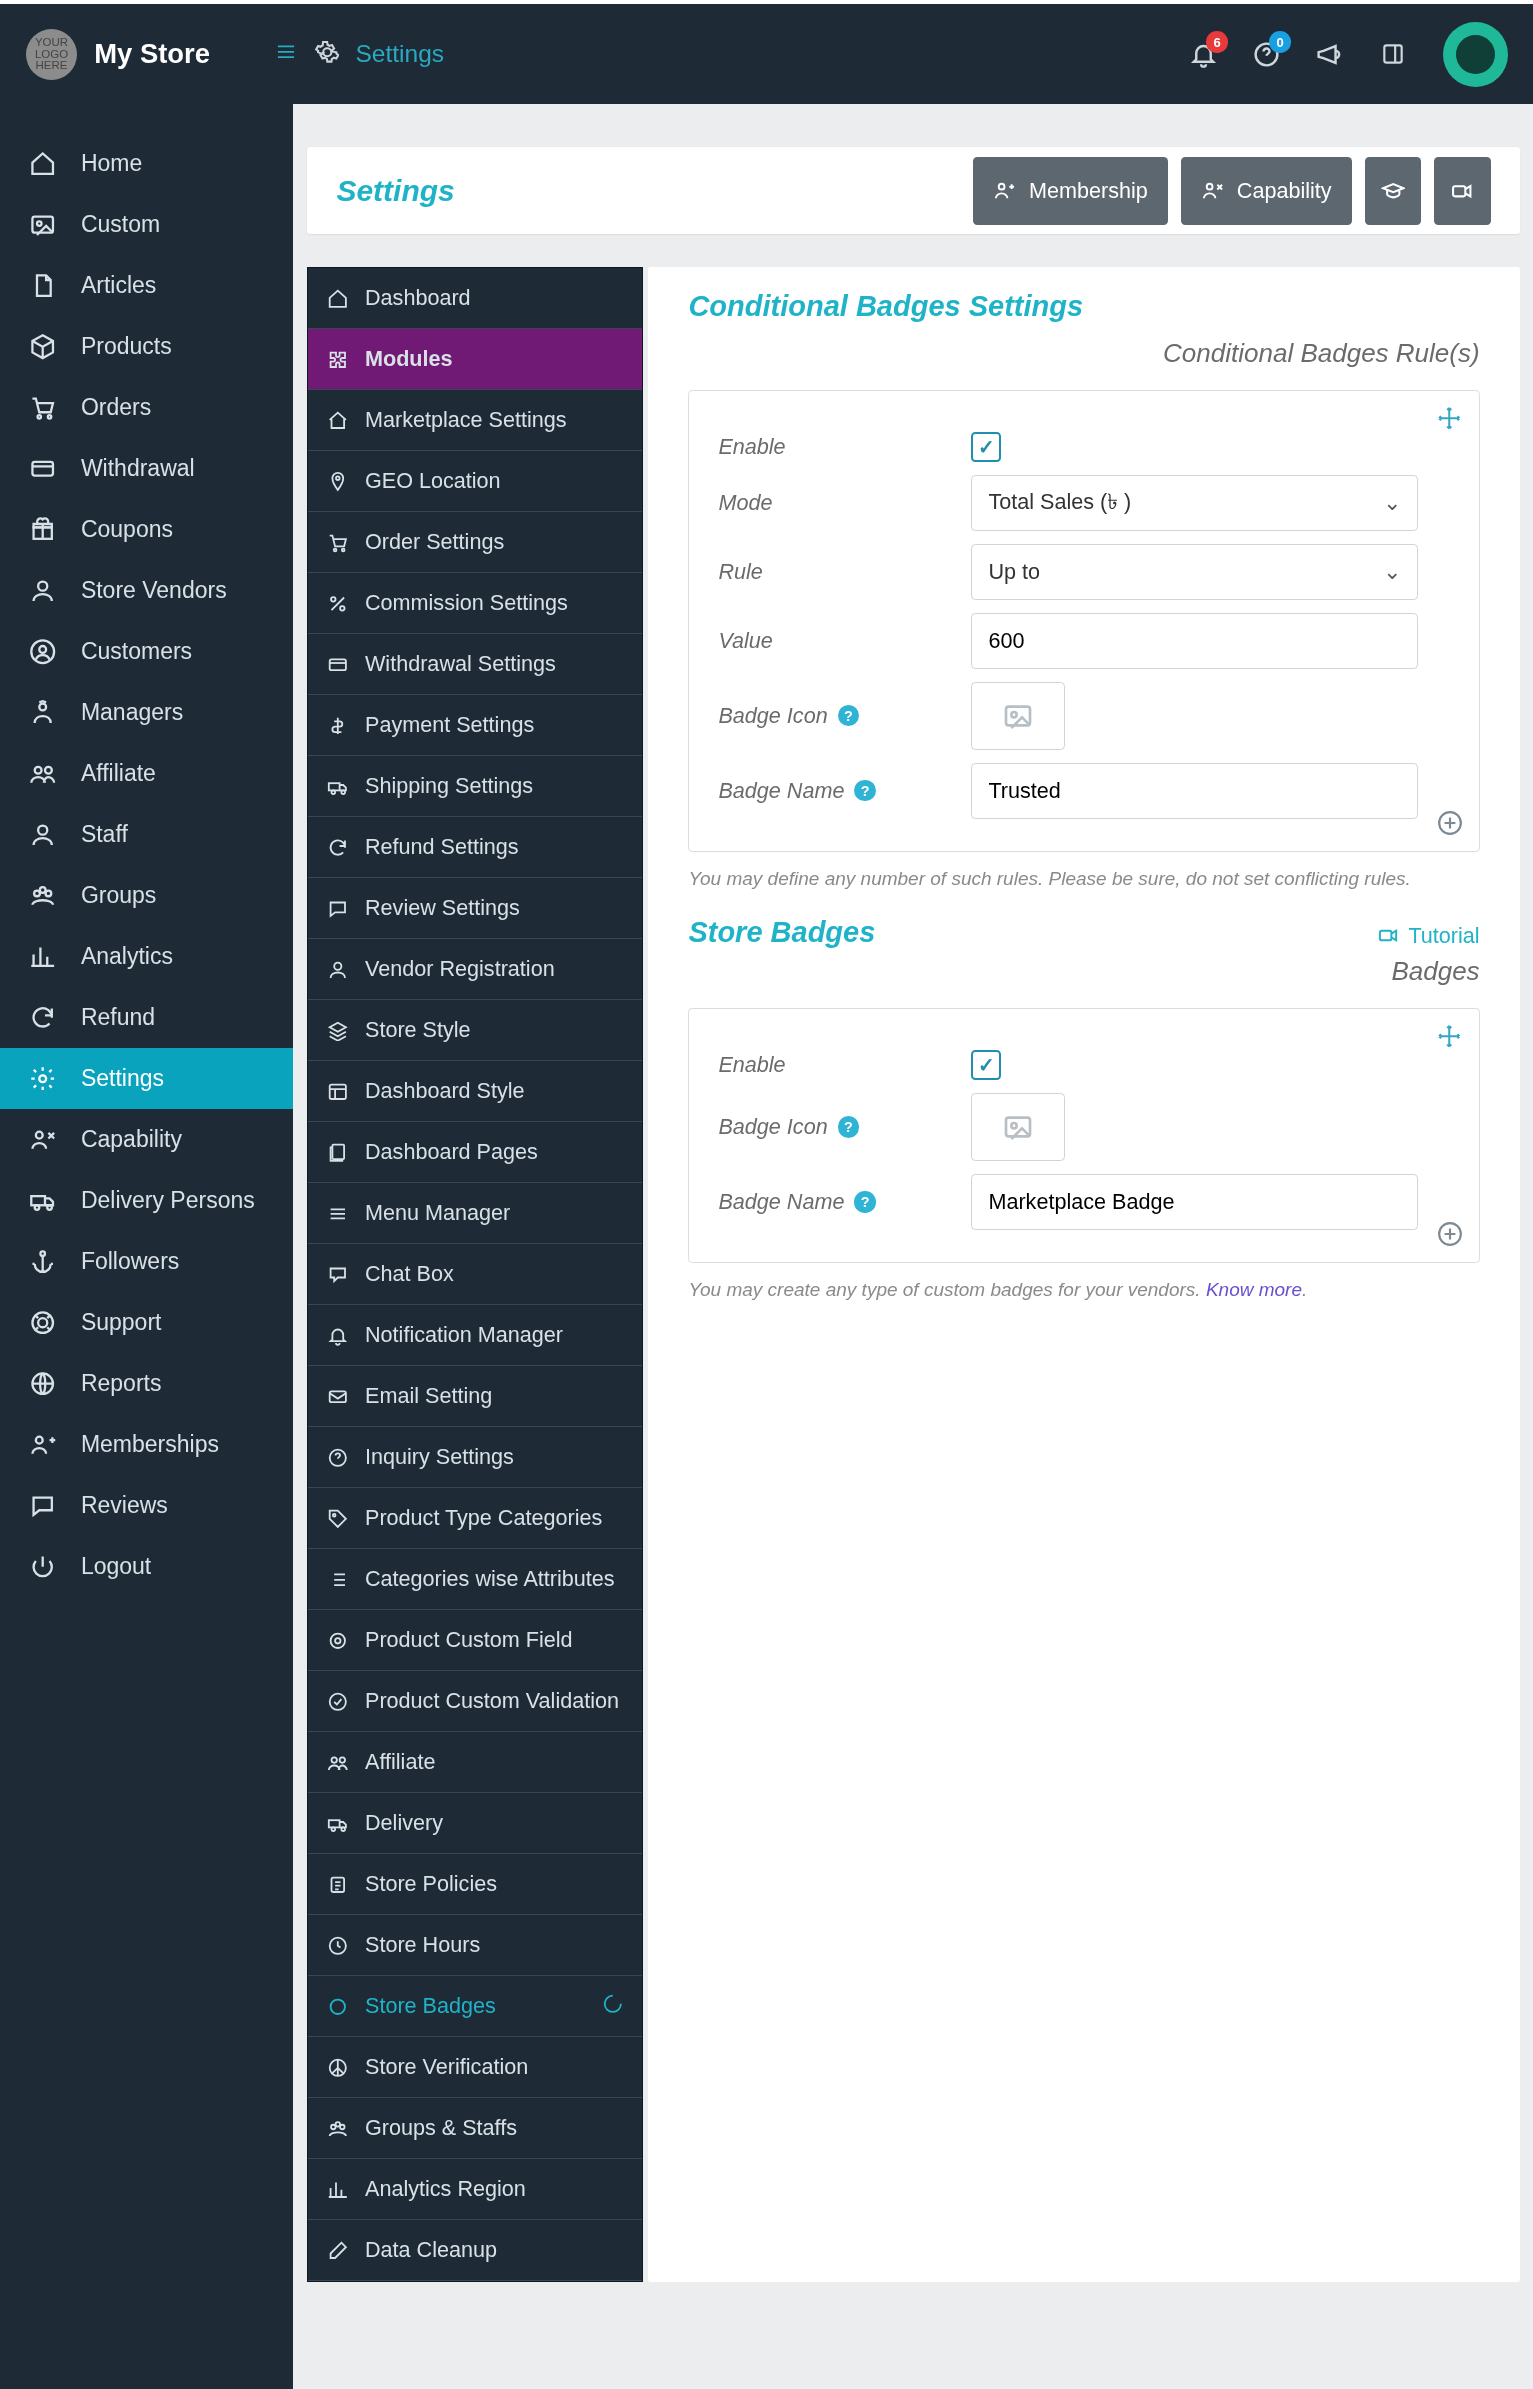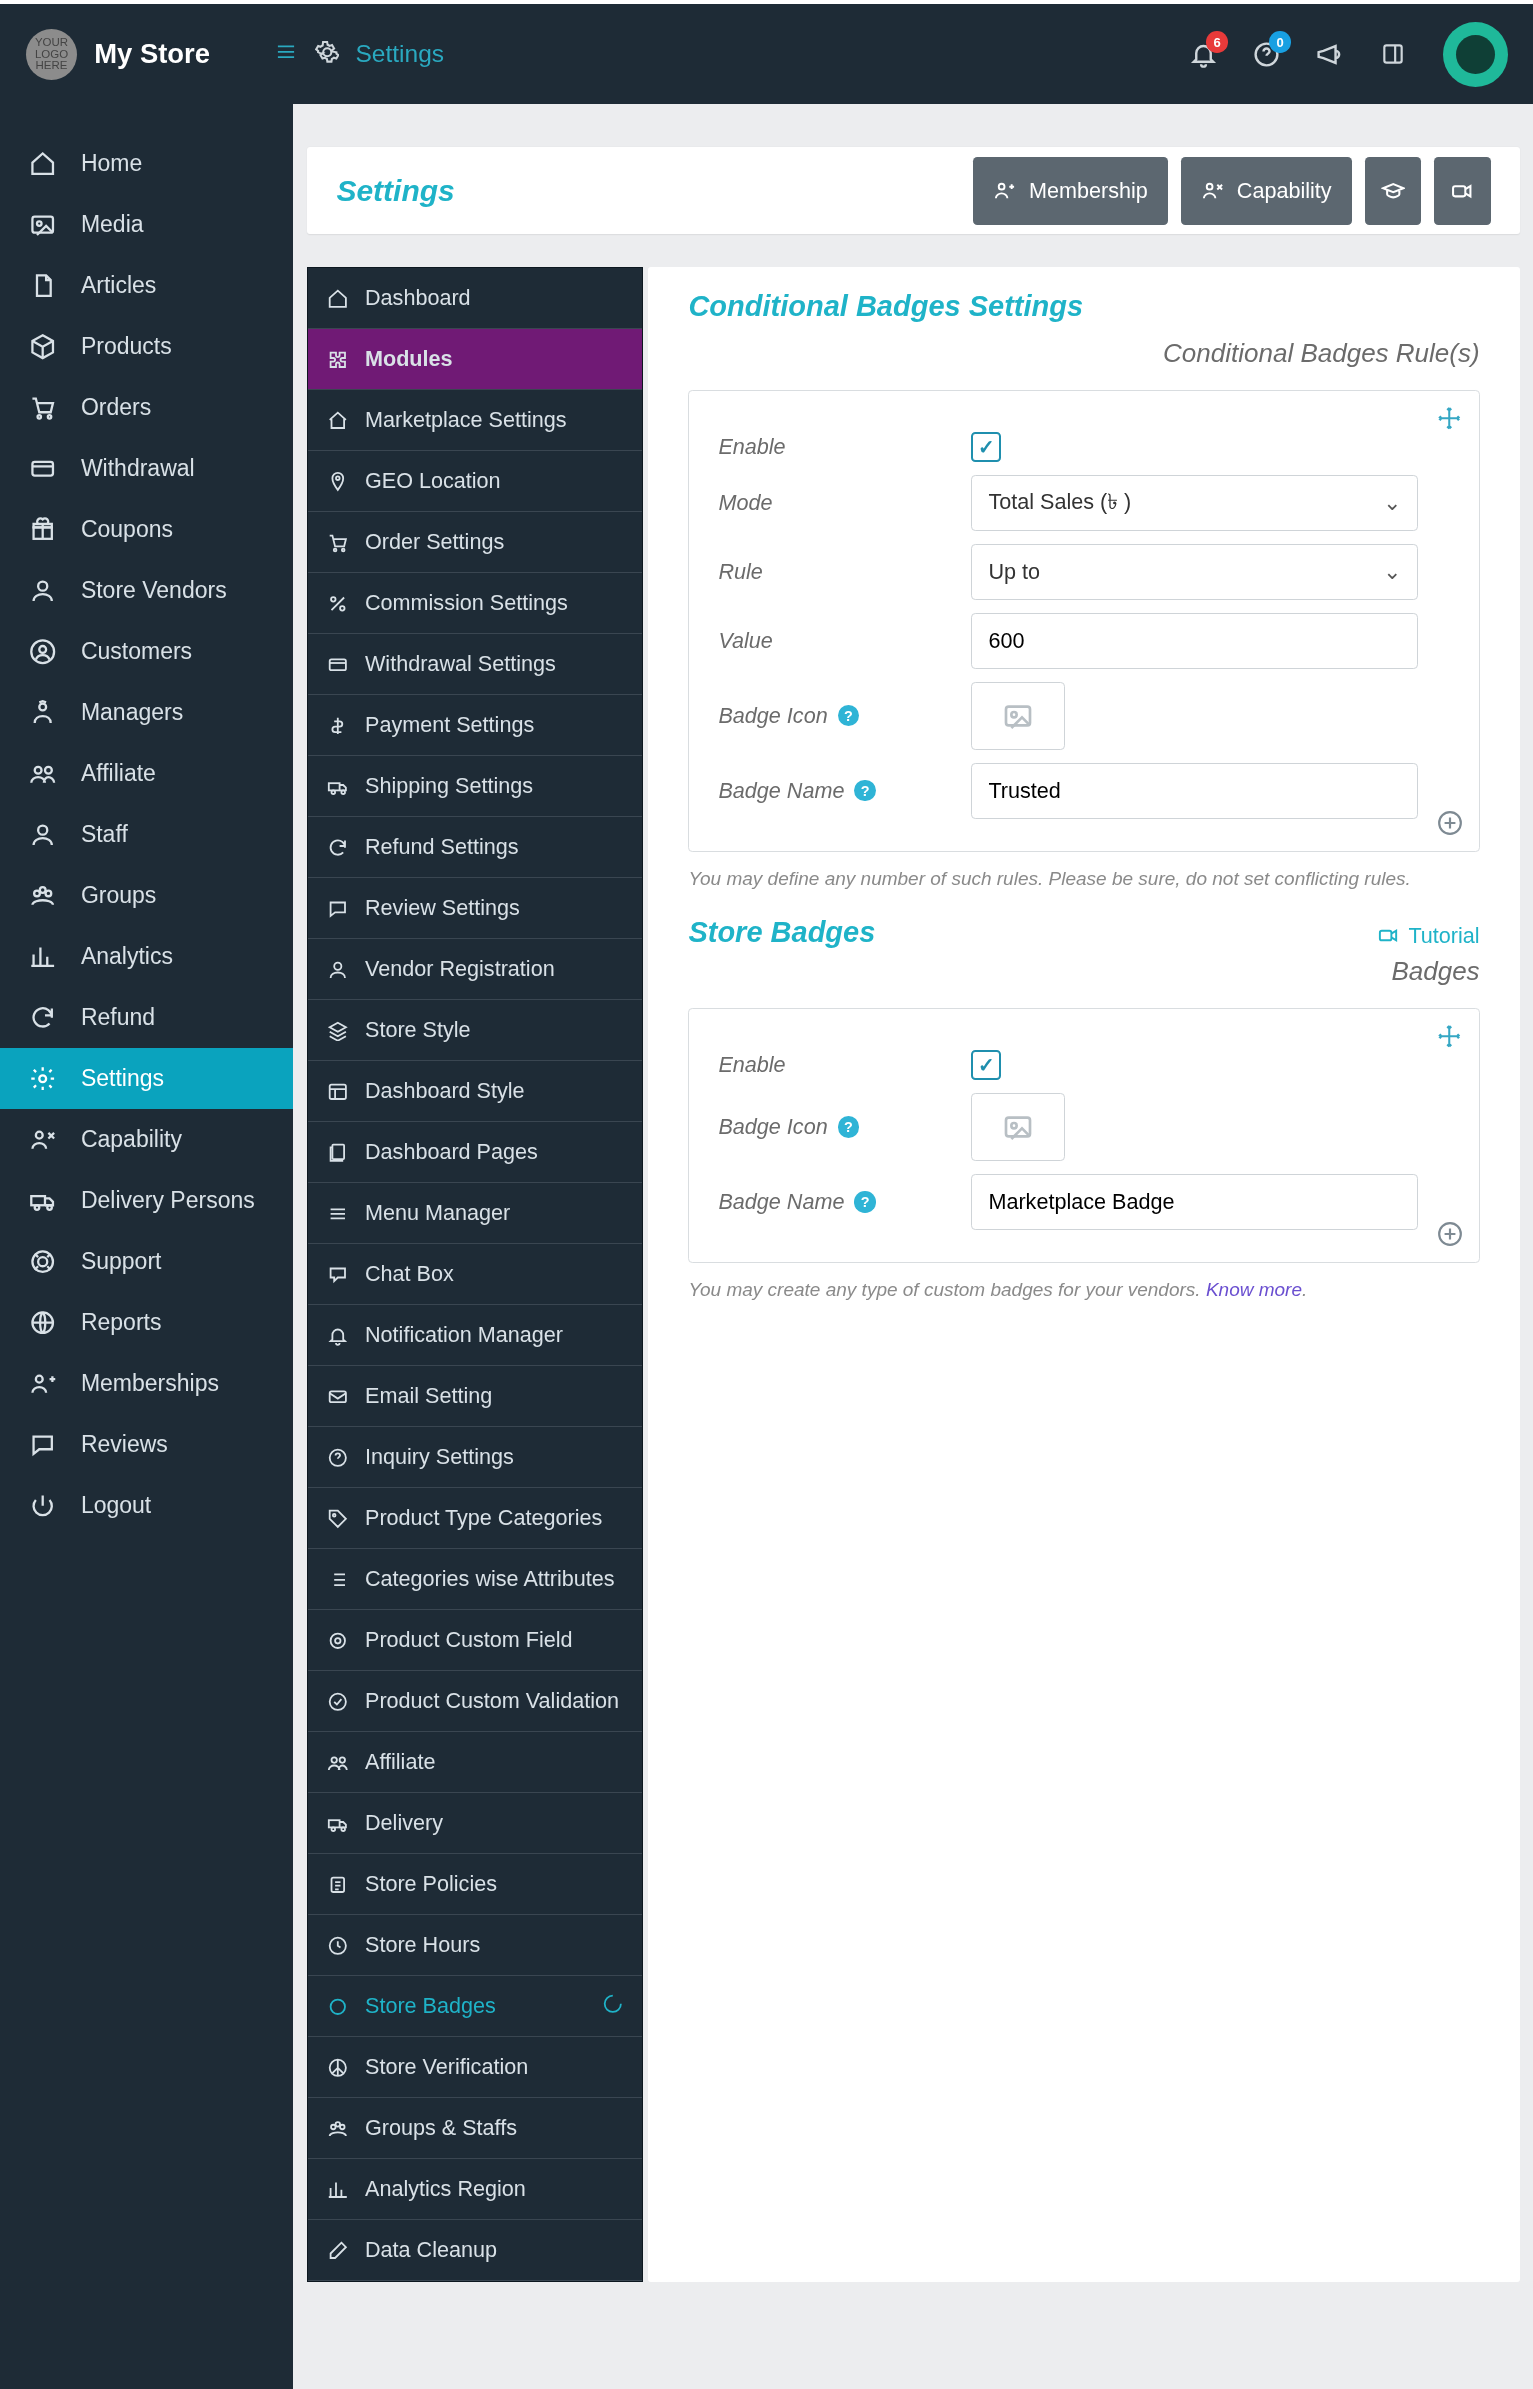--- a/index.html
+++ b/index.html
@@ -124,21 +124,21 @@
           <path d="M3 11l9-8 9 8v10H3z"></path>
         </svg>
         <span>Home</span>
       </div>
       <div class="item">
         <svg viewBox="0 0 24 24">
           <rect x="3" y="5" width="18" height="14" rx="2"></rect>
           <circle cx="9" cy="11" r="2"></circle>
           <path d="M21 19l-6-6-8 8"></path>
         </svg>
-        <span>Media</span>
+        <span>Custom</span>
       </div>
       <div class="item">
         <svg viewBox="0 0 24 24">
           <path d="M7 3h8l4 4v14H7z"></path>
           <path d="M15 3v4h4"></path>
         </svg>
         <span>Articles</span>
       </div>
       <div class="item">
         <svg viewBox="0 0 24 24">
@@ -242,20 +242,27 @@
         <span>Capability</span>
       </div>
       <div class="item">
         <svg viewBox="0 0 24 24">
           <rect x="2" y="8" width="12" height="8"></rect>
           <path d="M14 10h4l3 3v3h-7"></path>
           <circle cx="7" cy="18" r="2"></circle>
           <circle cx="18" cy="18" r="2"></circle>
         </svg>
         <span>Delivery Persons</span>
+      </div>
+      <div class="item">
+        <svg viewBox="0 0 24 24">
+          <circle cx="12" cy="5" r="2"></circle>
+          <path d="M12 7v14M5 14a7 7 0 0014 0M5 14H3M19 14h2"></path>
+        </svg>
+        <span>Followers</span>
       </div>
       <div class="item">
         <svg viewBox="0 0 24 24">
           <circle cx="12" cy="12" r="9"></circle>
           <circle cx="12" cy="12" r="4"></circle>
           <path d="M5 5l3 3M19 5l-3 3M5 19l3-3M19 19l-3-3"></path>
         </svg>
         <span>Support</span>
       </div>
       <div class="item">

